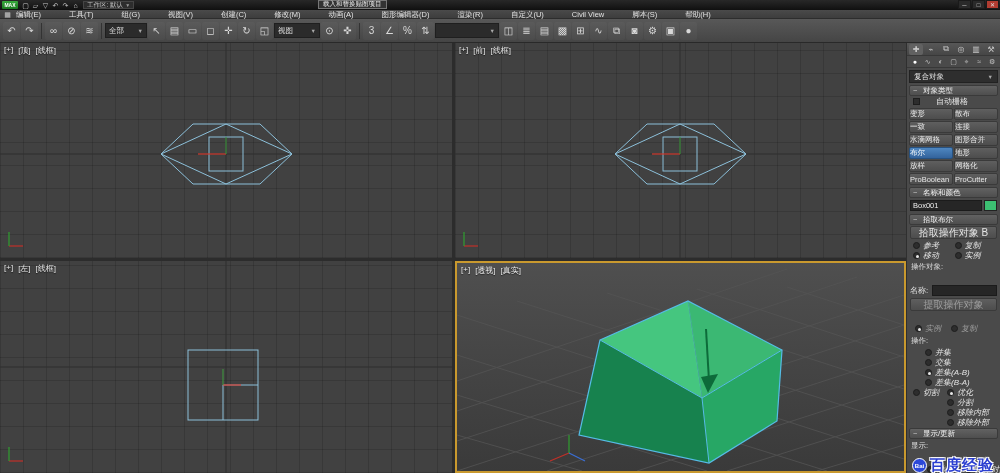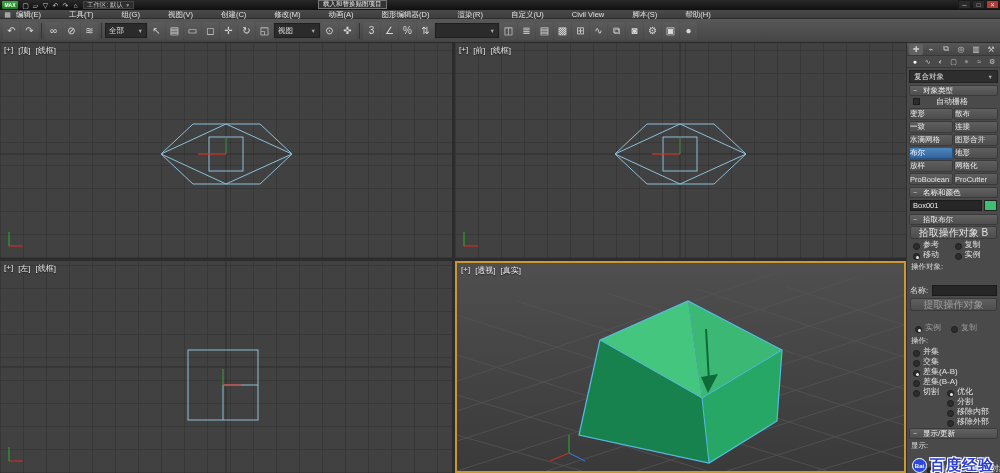--- a/index.html
+++ b/index.html
@@ -66,30 +66,30 @@
   .obtn { height:12px; background:linear-gradient(#5f5f5f,#4d4d4d); border:1px solid #3a3a3a; border-radius:2px;
     display:flex; align-items:center; justify-content:flex-start; font-size:7.5px; color:#e8e8e8; overflow:hidden; white-space:nowrap; }
   .obtn.active { background:linear-gradient(#4e86c0,#33639c); border-color:#27517f; color:#fff; }
   .name-row { display:flex; gap:2px; padding:2px 3px; align-items:center; }
   .name-input { flex:1; min-width:0; height:11px; background:#262626; border:1px solid #1b1b1b; color:#eee; font-size:7.5px; padding:0 2px; font-family:inherit; }
   .swatch { width:13px; height:11px; background:#3cbf72; border:1px solid #222; flex:none; }
   .wide-btn { margin:1px 3px; height:13px; background:linear-gradient(#5f5f5f,#4d4d4d); border:1px solid #3a3a3a; border-radius:2px;
     display:flex; align-items:center; justify-content:center; font-size:10px; white-space:nowrap; }
   .wide-btn.disabled { color:#9b9b9b; }
   .radio-grid { display:grid; grid-template-columns:1fr 1fr; padding:0 6px; gap:0 2px; }
-  .radio-row { display:flex; align-items:flex-end; gap:3px; height:10px; white-space:nowrap; }
+  .radio-row { display:flex; align-items:center; gap:3px; height:10px; white-space:nowrap;font-style:italic; }
   .radio { width:7px; height:7px; border-radius:50%; background:#2d2d2d; border:1px solid #1d1d1d; position:relative; flex:none; }
   .checked > .radio::after { content:""; position:absolute; left:2px; top:2px; width:3px; height:3px; border-radius:50%; background:#e8e8e8; }
   .grp-label { padding:2px 4px 1px; font-size:7.5px; color:#dcdcdc; }
   .listbox { margin:0 3px; height:24px; background:#232323; border:1px solid #171717; overflow:hidden; }
   .lb-item { height:10px; line-height:10px; padding:0 2px; font-size:7.5px; color:#ddd; white-space:nowrap; }
   .lb-item.selected { background:#3a6ea5; color:#fff; }
   .inline-row { display:flex; align-items:center; gap:4px; padding:1px 3px;margin-top:11px; }
   .disabled-text { color:#9b9b9b; }
-  .radio-col { padding:0 6px; }
+  .radio-col { padding:0 18px; }
   .cut-grid { display:grid; grid-template-columns:34px 1fr; padding:0 6px; }
   
   .watermark { position:absolute; right:6px; bottom:-2px; display:flex; align-items:center; gap:3px; z-index:60; }
   .wm-badge { width:15px; height:15px; border-radius:50%; background:#2b48d8; color:#fff; font-size:6px; font-weight:bold; display:flex; align-items:center; justify-content:center; border:1px solid #fff; }
   .wm-text { font-size:15px; font-weight:bold; color:#2b3fd0; letter-spacing:1px;
     text-shadow:-1px -1px 0 #fff, 1px -1px 0 #fff, -1px 1px 0 #fff, 1px 1px 0 #fff; }
 </style>
 </head>
 <body>
 

